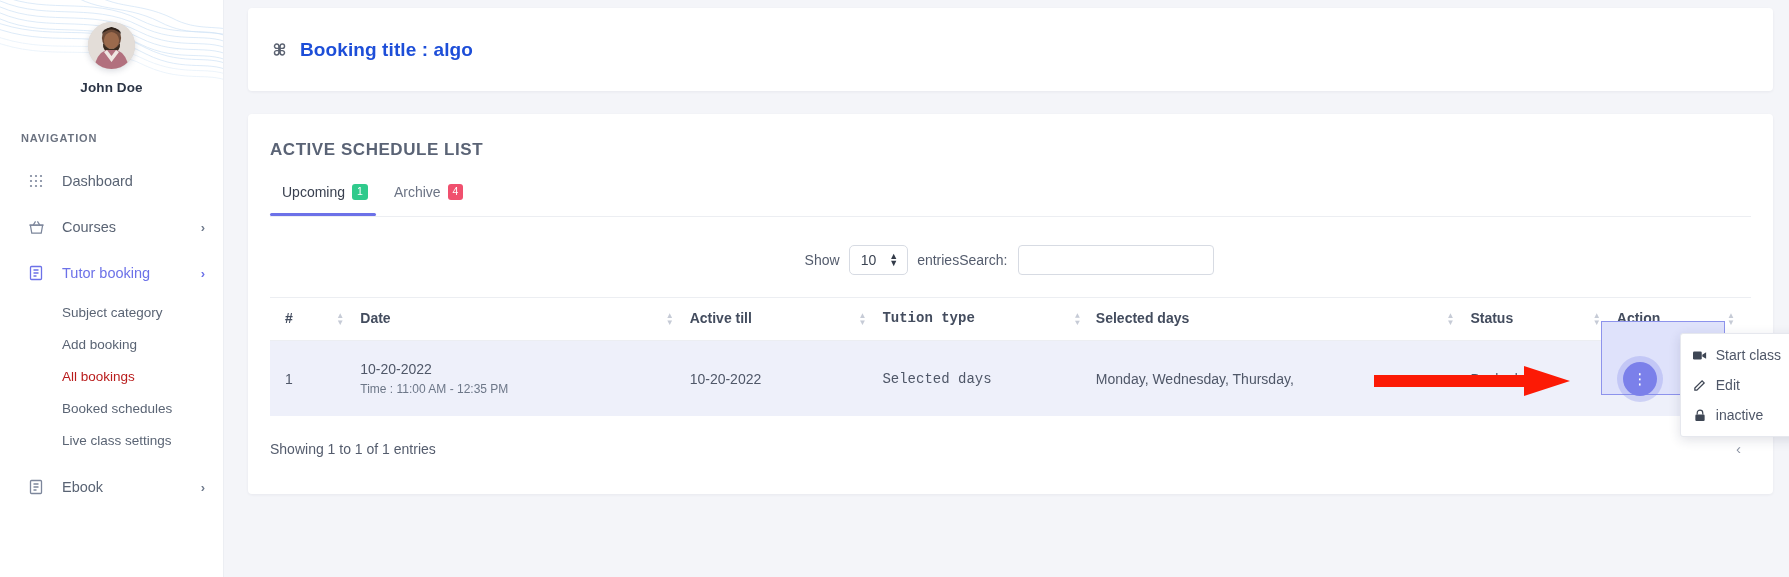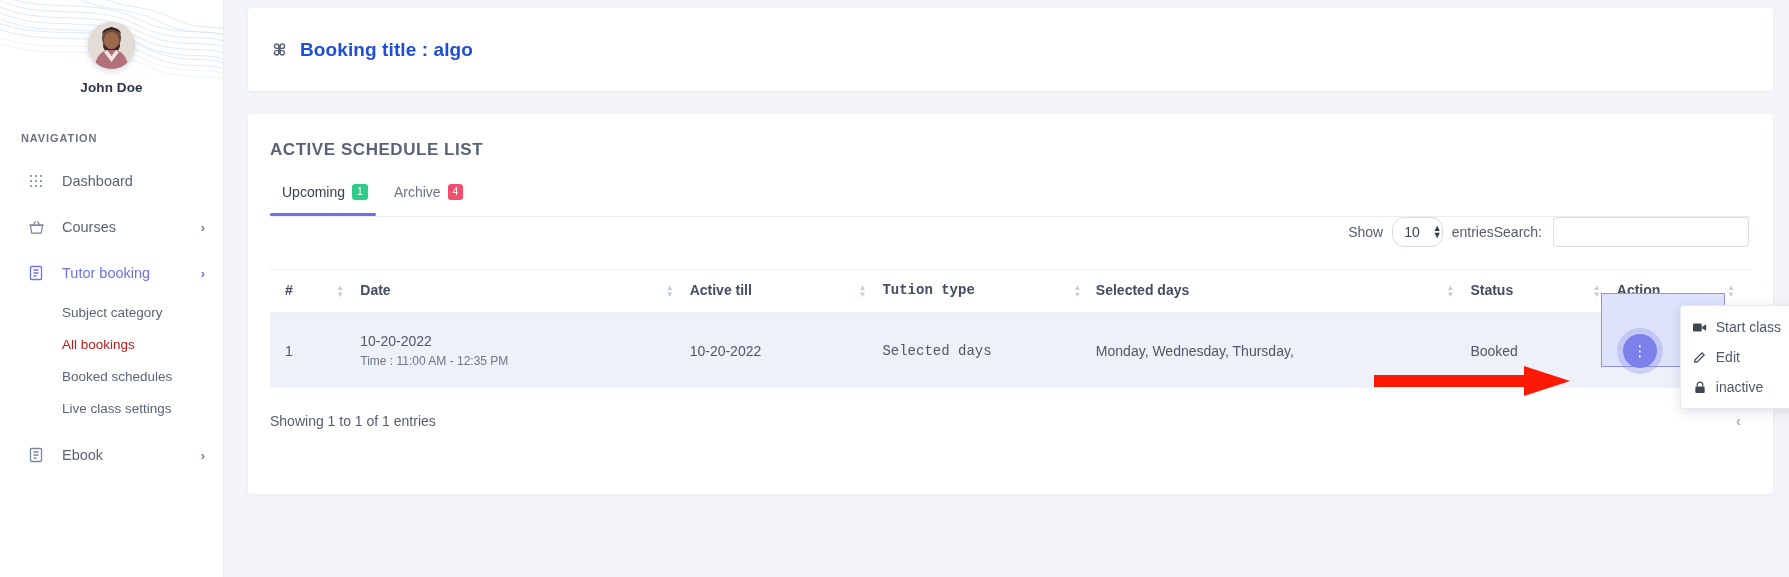--- a/index.html
+++ b/index.html
@@ -93,28 +93,28 @@
   }
   .tab-underline {
     position: absolute; left: 0; bottom: 0; height: 3px;
     width: 106px; background: #6c71e8; border-radius: 2px;
   }
   .tabs-rule {
     height: 1px; background: #eceef2; margin: 0 0 0 0;
   }
 
   .controls {
-    display: flex; align-items: center; justify-content: flex-end;
-    padding-right: 2px;
+    display: flex; align-items: center; justify-content: center;
+    margin-top: 28px; padding-right: 2px;
   }
   .show-entries { display: flex; align-items: center; font-size: 14px; color: #545c6d; gap: 9px; }
   .select-box {
     display: flex; align-items: center; gap: 13px;
-    border: 1px solid #d7dbe3; border-radius: 12px;
-    padding: 6px 0 6px 11px; background: #fff; cursor: pointer;
+    border: 1px solid #d7dbe3; border-radius: 5px;
+    padding: 6px 9px 6px 11px; background: #fff; cursor: pointer;
     font-size: 14px; color: #3b4453;
   }
   .stepper { display: flex; flex-direction: column; gap: 2px; color: #333b49; line-height: .6; }
   .stepper span { font-size: 9px; }
   .search-wrap { display: flex; align-items: center; gap: 11px; font-size: 14px; color: #545c6d; }
   .search-input {
     width: 196px; height: 30px; border: 1px solid #d7dbe3; border-radius: 4px;
     background: #fff; font-family: "Liberation Sans", sans-serif; font-size: 13px;
     padding: 0 8px; color: #3b4453; outline: none;
   }
@@ -257,20 +257,23 @@
             <rect x="2.5" y="1.5" width="11" height="13" rx="1"></rect>
             <path d="M5.5 5h5M5.5 8h5M5.5 11h3"></path>
           </svg>
         </span>
         <span class="lbl">Tutor booking</span>
         <span class="chev">›</span>
       </div>
 
       <div class="nav-sub">
         <span>Subject category</span>
+      </div>
+      <div class="nav-sub">
+        <span>Add booking</span>
       </div>
       <div class="nav-sub active">
         <span>All bookings</span>
       </div>
       <div class="nav-sub">
         <span>Booked schedules</span>
       </div>
       <div class="nav-sub">
         <span>Live class settings</span>
       </div>

